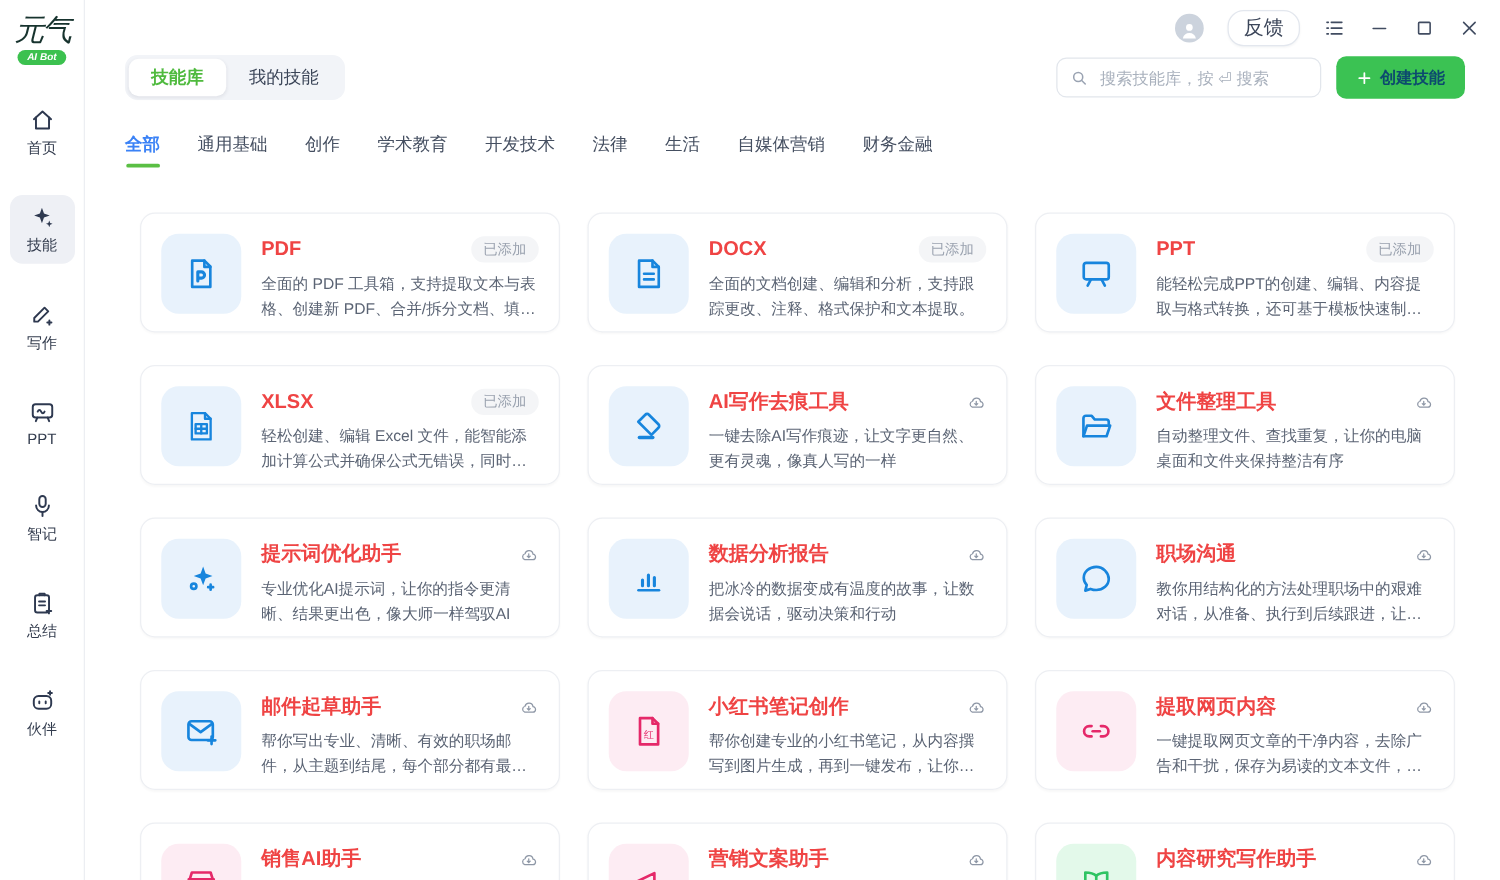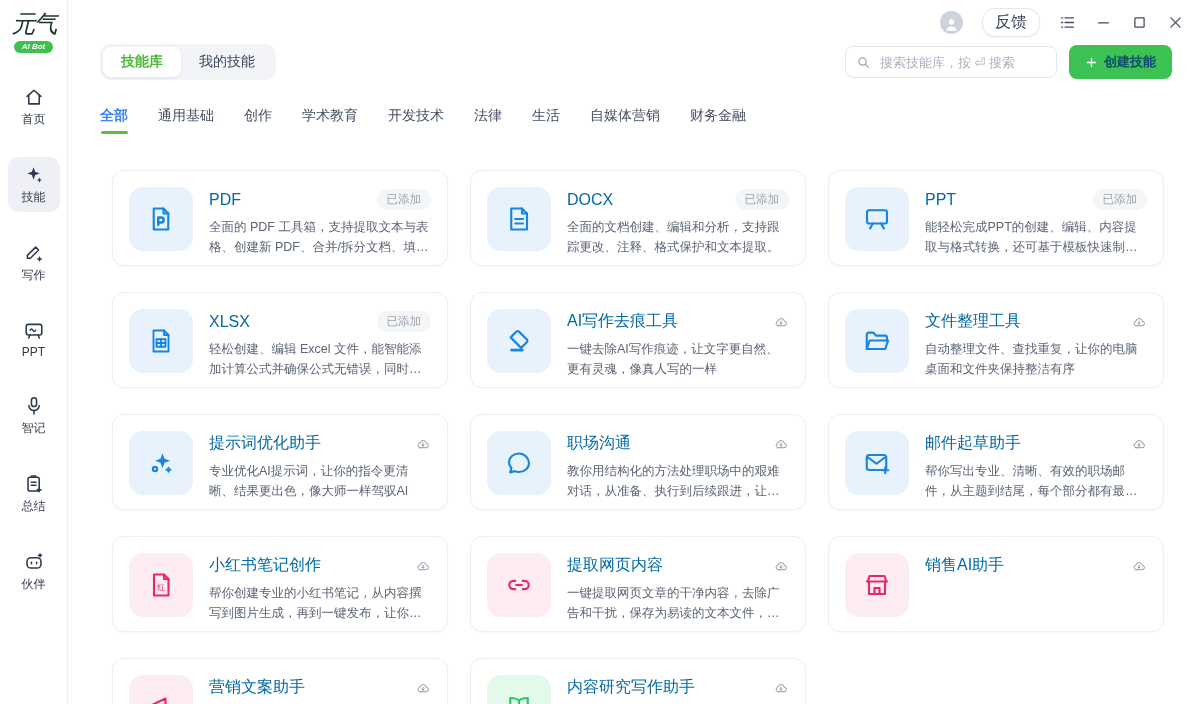--- a/index.html
+++ b/index.html
@@ -59,21 +59,21 @@
   .card-grid{display:grid;grid-template-columns:repeat(3,336px);gap:26px 22px;margin:36px 0 0 12px;}
   .card{background:#fff;border:1px solid #edeff3;border-radius:12px;padding:16px;display:flex;gap:16px;
     align-items:flex-start;height:96px;box-shadow:0 1px 2px rgba(16,24,40,.03);cursor:pointer;}
   .card-icon{width:64px;height:64px;border-radius:14px;flex:none;display:flex;align-items:center;justify-content:center;}
   .card-icon svg{width:30px;height:30px;}
   .theme-blue{background:#e8f2fc;color:#1785dd;}
   .theme-pink{background:#fdecf3;color:#e52969;}
   .theme-green{background:#e3f9ea;color:#2fc463;}
   .card-body{flex:1;min-width:0;}
   .card-head{display:flex;align-items:center;justify-content:space-between;margin-top:2px;}
-  .card-title{font-size:16px;font-weight:normal;color:#0369a1;}
+  .card-title{font-size:16px;font-weight:bold;color:#ef4444;}
   .badge{font-size:11.5px;color:#9aa2af;background:#f4f5f7;padding:3px 10px;border-radius:999px;flex:none;}
   .cloud{width:16px;height:16px;color:#8e97a6;flex:none;}
   .cloud svg{width:16px;height:16px;display:block;}
   .card-desc{margin:7px 0 0;font-size:12.5px;color:#5b6474;line-height:1.6;
     display:-webkit-box;-webkit-line-clamp:2;-webkit-box-orient:vertical;overflow:hidden;}
 </style>
 </head>
 <body>
 
 <div class="sidebar">
@@ -339,20 +339,40 @@
                 <path d="M7.2 17.6h9.4a3.3 3.3 0 00.5-6.6 4.9 4.9 0 00-9.6-.5 3.7 3.7 0 00-.3 7.1z"></path>
                 <path d="M12 10.6v4.6M10.2 13.4l1.8 1.8 1.8-1.8"></path>
               </svg>
             </span>
           </div>
           <p class="card-desc">专业优化AI提示词，让你的指令更清晰、结果更出色，像大师一样驾驭AI</p>
         </div>
       </div>
       <div class="card">
         <div class="card-icon theme-blue">
+          <svg viewBox="0 0 24 24" fill="none" stroke="currentColor" stroke-width="2" stroke-linecap="round">
+            <path d="M8 16.4v-3.6M11.8 16.4V9.6M15.6 16.4v-5.2"></path>
+            <path stroke-width="1.6" d="M5.4 19.4h13.2"></path>
+          </svg>
+        </div>
+        <div class="card-body">
+          <div class="card-head">
+            <span class="card-title">数据分析报告</span>
+            <span class="cloud">
+              <svg viewBox="0 0 24 24" fill="none" stroke="currentColor" stroke-width="1.5" stroke-linecap="round" stroke-linejoin="round">
+                <path d="M7.2 17.6h9.4a3.3 3.3 0 00.5-6.6 4.9 4.9 0 00-9.6-.5 3.7 3.7 0 00-.3 7.1z"></path>
+                <path d="M12 10.6v4.6M10.2 13.4l1.8 1.8 1.8-1.8"></path>
+              </svg>
+            </span>
+          </div>
+          <p class="card-desc">把冰冷的数据变成有温度的故事，让数据会说话，驱动决策和行动</p>
+        </div>
+      </div>
+      <div class="card">
+        <div class="card-icon theme-blue">
           <svg viewBox="0 0 24 24" fill="none" stroke="currentColor" stroke-width="1.7" stroke-linecap="round" stroke-linejoin="round">
             <path d="M12 4.4c-4.4 0-8 3.1-8 7 0 1.7.7 3.3 1.9 4.5l-.9 3.7 3.3-1.1c1.1.4 2.4.7 3.7.7 4.4 0 8-3.1 8-7s-3.6-7.8-8-7.8z"></path>
           </svg>
         </div>
         <div class="card-body">
           <div class="card-head">
             <span class="card-title">职场沟通</span>
             <span class="cloud">
               <svg viewBox="0 0 24 24" fill="none" stroke="currentColor" stroke-width="1.5" stroke-linecap="round" stroke-linejoin="round">
                 <path d="M7.2 17.6h9.4a3.3 3.3 0 00.5-6.6 4.9 4.9 0 00-9.6-.5 3.7 3.7 0 00-.3 7.1z"></path>

